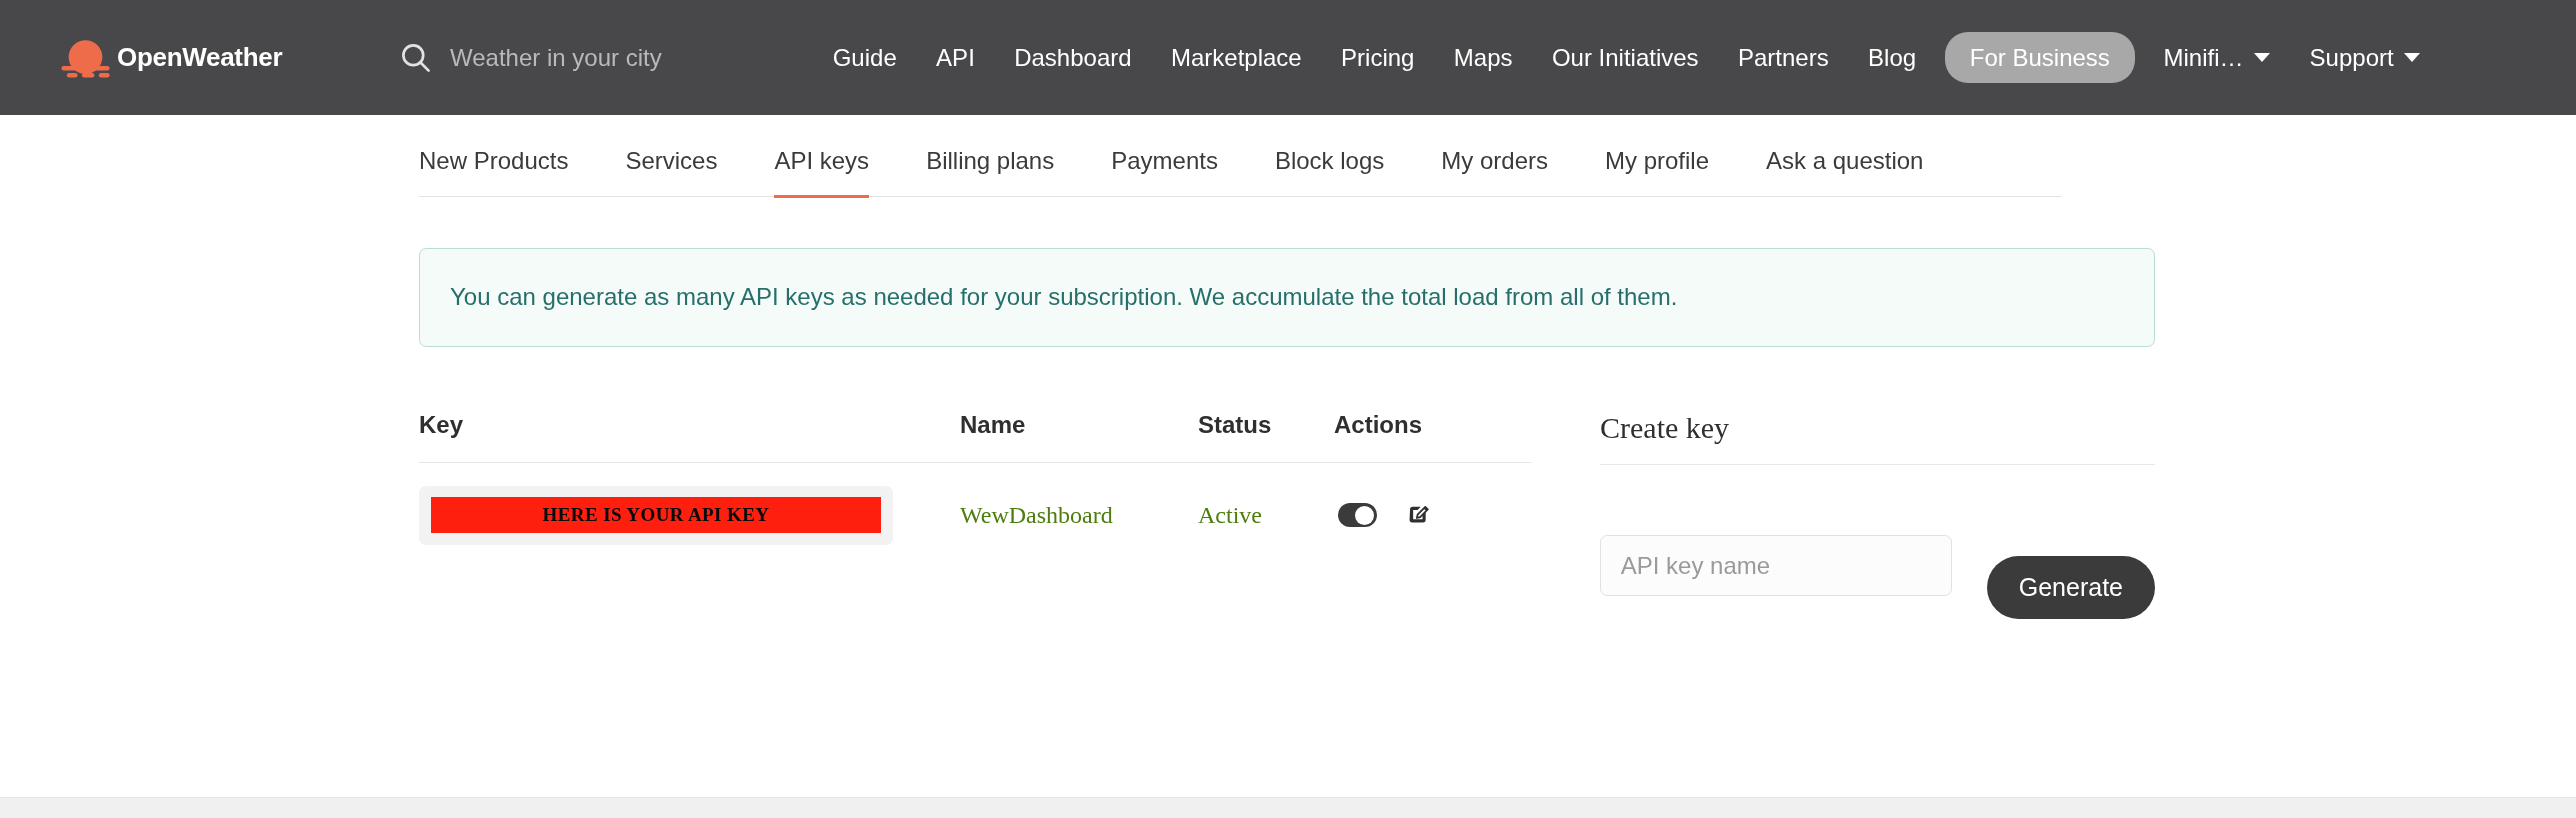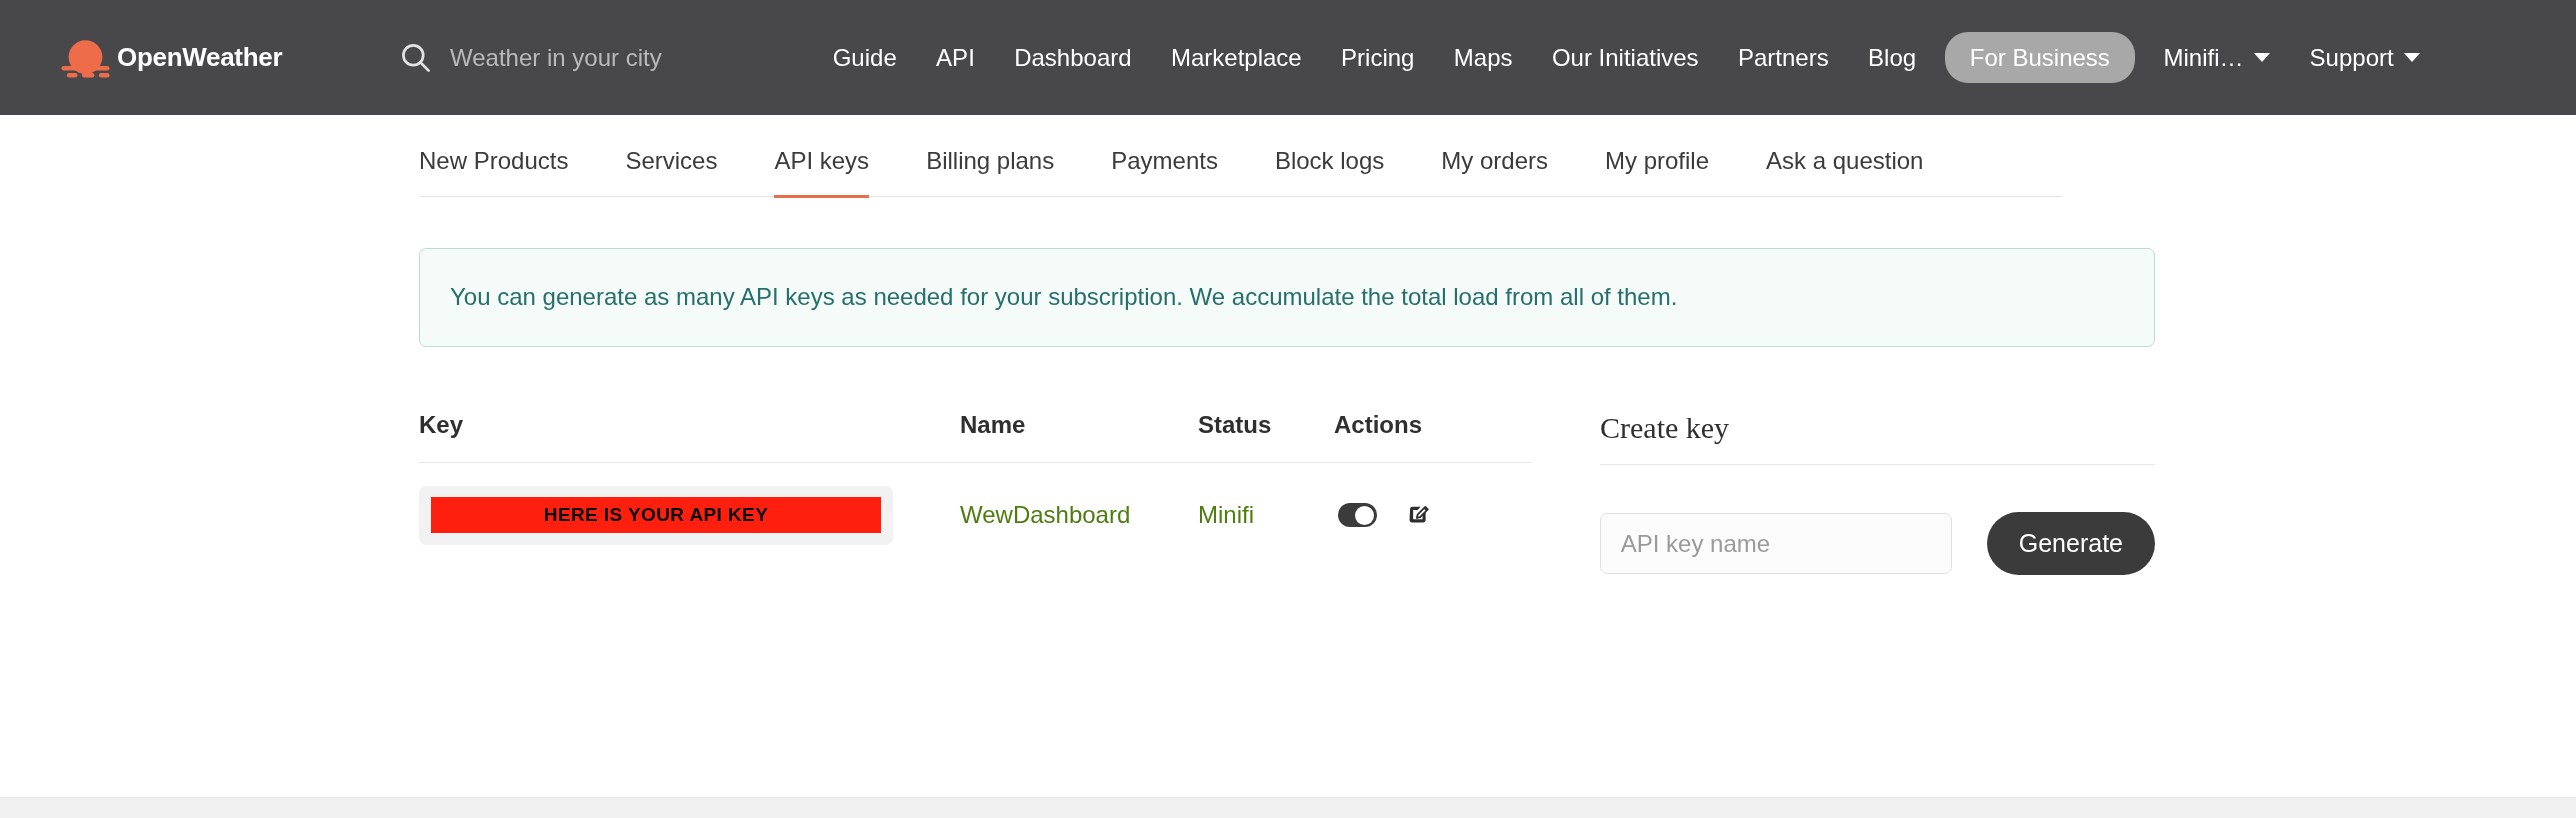--- a/index.html
+++ b/index.html
@@ -153,20 +153,21 @@
   }
   .col-key    { width: 541px; }
   .col-name   { width: 238px; }
   .col-status { width: 136px; }
   .col-act    { width: 179px; }
 
   .trow {
     display: flex;
     align-items: center;
     padding: 23px 0 21.5px 0;
+    font-family: Liberation Serif, serif;
   }
   .td { font-size: 24px; color: #4d7c0f; }
 
   .keybox {
     background: #f2f2f2;
     border-radius: 7.2px;
     padding: 11.6px 11.6px;
     width: 474px;
     display: flex;
     align-items: center;
@@ -238,20 +239,21 @@
   .generate-btn {
     height: 63px;
     background: #3b3b3b;
     color: #ffffff;
     font-size: 25px;
     font-family: "Liberation Sans", sans-serif;
     border: none;
     border-radius: 32px;
     padding: 0 32px;
     cursor: pointer;
+    margin-top: 44px;
   }
 
   
   .footer-strip {
     position: absolute;
     left: 0; bottom: 0;
     width: 2576px;
     height: 21.5px;
     background: #f0f0f0;
     border-top: 1.8px solid #e6e6e6;
@@ -338,21 +340,21 @@
       </div>
 
       <div class="trow">
         <div class="col-key">
           <div class="keybox">
             <div class="key-redacted">HERE IS YOUR API KEY</div>
           </div>
         </div>
 
         <div class="td col-name">WewDashboard</div>
-        <div class="td col-status">Minifi</div>
+        <div class="td col-status">Active</div>
 
         <div class="col-act actions">
           <div class="iconbtn">
             <span class="toggle"></span>
           </div>
           <div class="iconbtn">
             <span>
               <svg viewBox="0 0 28 28" width="25" height="25" aria-hidden="true">
                 <path d="M4 9.5 A3 3 0 0 1 7 6.5 H16 L12.5 10 H7.5 V20.5 H18 V15.5 L21.5 12 V21 A3 3 0 0 1 18.5 24 H6.5 A3 3 0 0 1 3.5 21 Z" fill="#2f2f2f" transform="translate(0.5,0)"></path>
                 <path d="M13 15.2 L21.6 6.6 L24.4 9.4 L15.8 18 L12.2 19 Z" fill="none" stroke="#2f2f2f" stroke-width="2" stroke-linejoin="round"></path>

